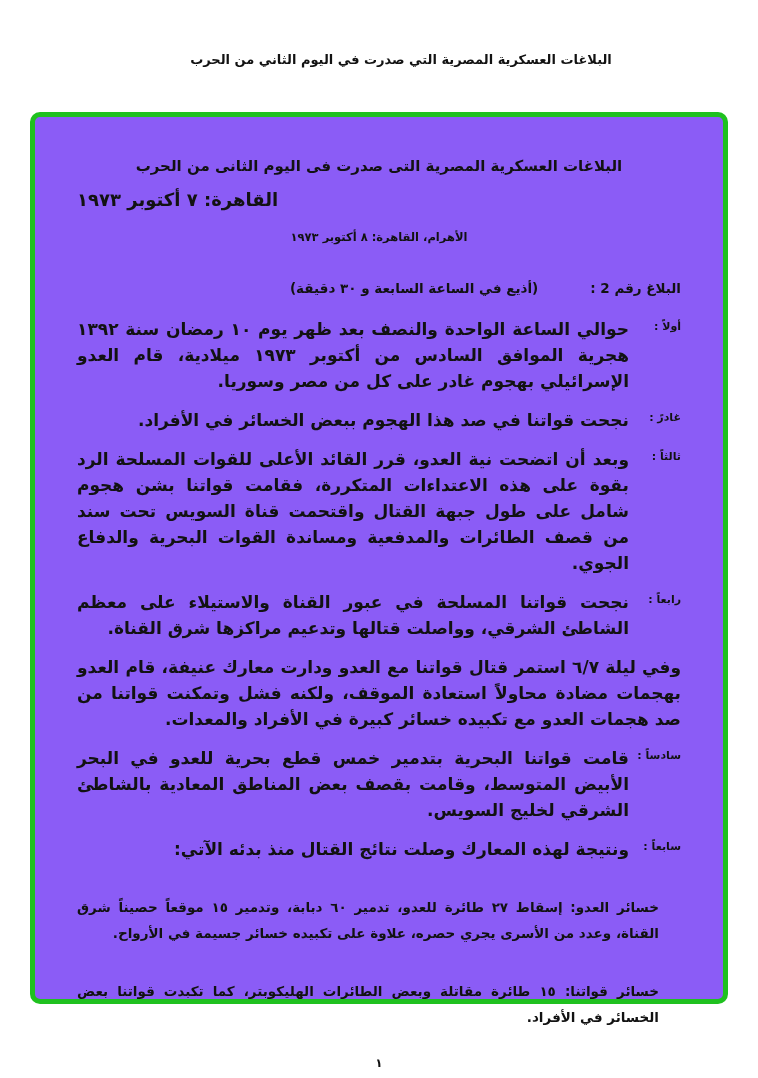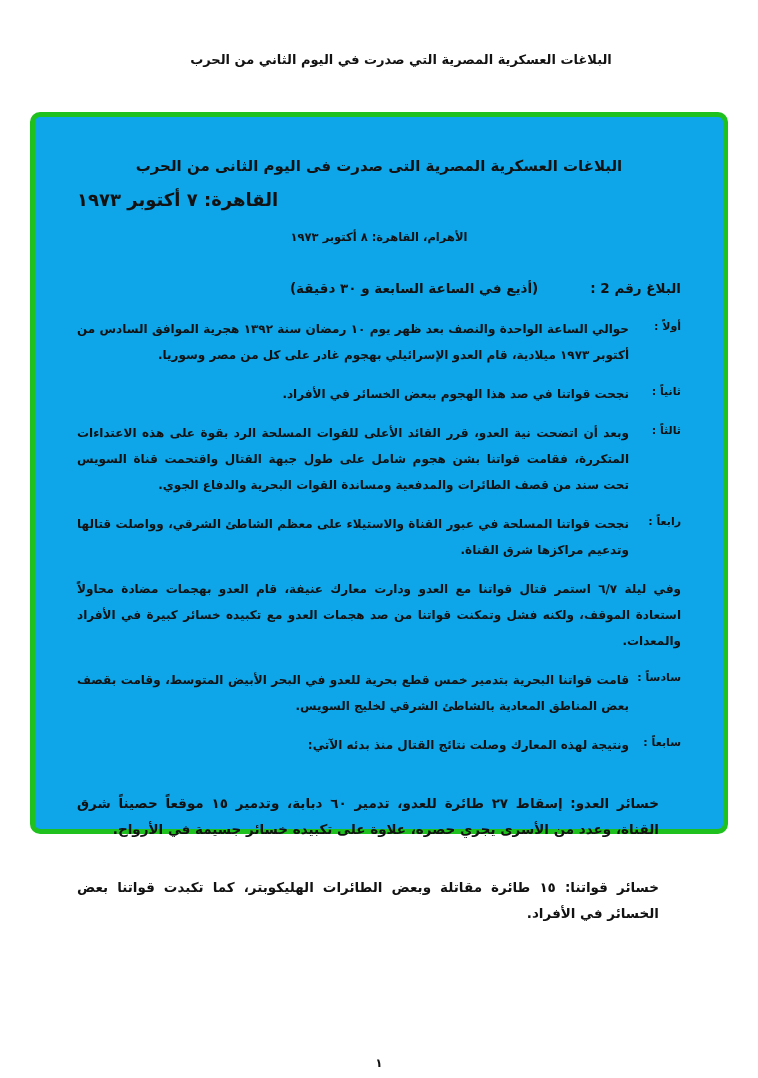--- a/index.html
+++ b/index.html
@@ -12,26 +12,26 @@
     color: var(--ink);
   }
   .top-title {
     position: absolute; top: 52px; left: 0; right: 0;
     text-align: center; font-size: 13px; font-weight: bold;
     direction: rtl;
     padding-left: 44px;
   }
   .frame {
     position: absolute; left: 30px; top: 112px;
-    width: 698px; height: 722px;
+    width: 698px; height: 892px;
     border: 5px solid var(--frame-green);
     border-radius: 10px;
     padding: 40px 42px 0 42px;
     direction: rtl;
-    background: #0ea5e9;
+    background: #8b5cf6;
   }
   .doc-title {
     text-align: center; font-size: 15px; font-weight: bold;
     letter-spacing: 1px;
   }
   .doc-dateline {
     text-align: left; font-size: 18px; font-weight: bold;
     margin-top: 14px;
   }
   .doc-source {
@@ -45,21 +45,21 @@
   }
   .items { margin-top: 20px; }
   .item { display: flex; margin-bottom: 13px; }
   .item-label {
     flex: 0 0 52px; width: 52px;
     font-size: 11px; font-weight: bold;
     padding-top: 4px;
   }
   .item-text {
     flex: 1;
-    font-size: 12px; font-weight: bold;
+    font-size: 17px; font-weight: bold;
     line-height: 26px;
     text-align: justify;
   }
   .loss-para {
     margin-top: 32px;
     padding-right: 22px;
     font-size: 13.5px; font-weight: bold;
     line-height: 26px;
     text-align: justify;
   }
@@ -87,21 +87,21 @@
   </div>
 
   <div class="items">
 
     <div class="item">
       <div class="item-label">أولاً :</div>
       <div class="item-text">حوالي الساعة الواحدة والنصف بعد ظهر يوم ١٠ رمضان سنة ١٣٩٢ هجرية الموافق السادس من أكتوبر ١٩٧٣ ميلادية، قام العدو الإسرائيلي بهجوم غادر على كل من مصر وسوريا.</div>
     </div>
 
     <div class="item">
-      <div class="item-label">ثانياً :</div>
+      <div class="item-label">غادرً :</div>
       <div class="item-text">نجحت قواتنا في صد هذا الهجوم ببعض الخسائر في الأفراد.</div>
     </div>
 
     <div class="item">
       <div class="item-label">ثالثاً :</div>
       <div class="item-text">وبعد أن اتضحت نية العدو، قرر القائد الأعلى للقوات المسلحة الرد بقوة على هذه الاعتداءات المتكررة، فقامت قواتنا بشن هجوم شامل على طول جبهة القتال واقتحمت قناة السويس تحت سند من قصف الطائرات والمدفعية ومساندة القوات البحرية والدفاع الجوي.</div>
     </div>
 
     <div class="item">
       <div class="item-label">رابعاً :</div>

